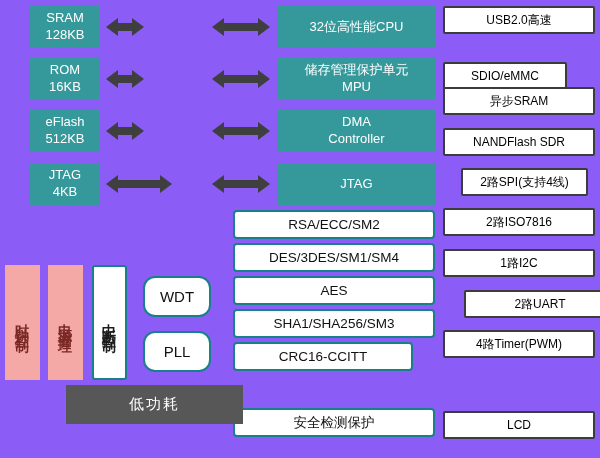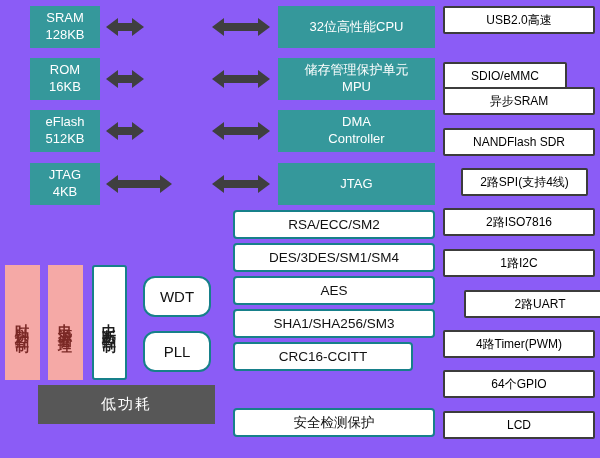--- a/index.html
+++ b/index.html
@@ -64,20 +64,21 @@
     border: 2px solid var(--teal-border, #17808a);
     border-radius: 12px;
     color: #111111;
     font-size: 15px;
   }
   .dark {
     background: var(--dark-block, #575757);
     color: #ffffff;
     font-size: 15px;
     letter-spacing: 2px;
+    margin-left: 28px;
   }
   .arrow {
     position: absolute;
     display: flex;
     align-items: center;
     height: 18px;
   }
   .arrow::before {
     content: "";
     width: 0; height: 0;
@@ -204,23 +205,20 @@
   </div>
   <div class="block peri" style="left:443px;top:249px;width:152px;height:28px">
     <span>1路I2C</span>
   </div>
   <div class="block peri" style="left:464px;top:290px;width:152px;height:28px">
     <span>2路UART</span>
   </div>
   <div class="block peri" style="left:443px;top:330px;width:152px;height:28px">
     <span>4路Timer(PWM)</span>
   </div>
-  <div class="block peri" style="left:443px;top:370px;width:152px;height:28px">
-    <span>64个GPIO</span>
-  </div>
   <div class="block peri" style="left:443px;top:411px;width:152px;height:28px">
     <span>LCD</span>
   </div>
 
   <div class="block vert pink" style="left:5px;top:265px;width:35px;height:115px">
     <span>时钟控制</span>
   </div>
   <div class="block vert pink" style="left:48px;top:265px;width:35px;height:115px">
     <span>电源管理</span>
   </div>

